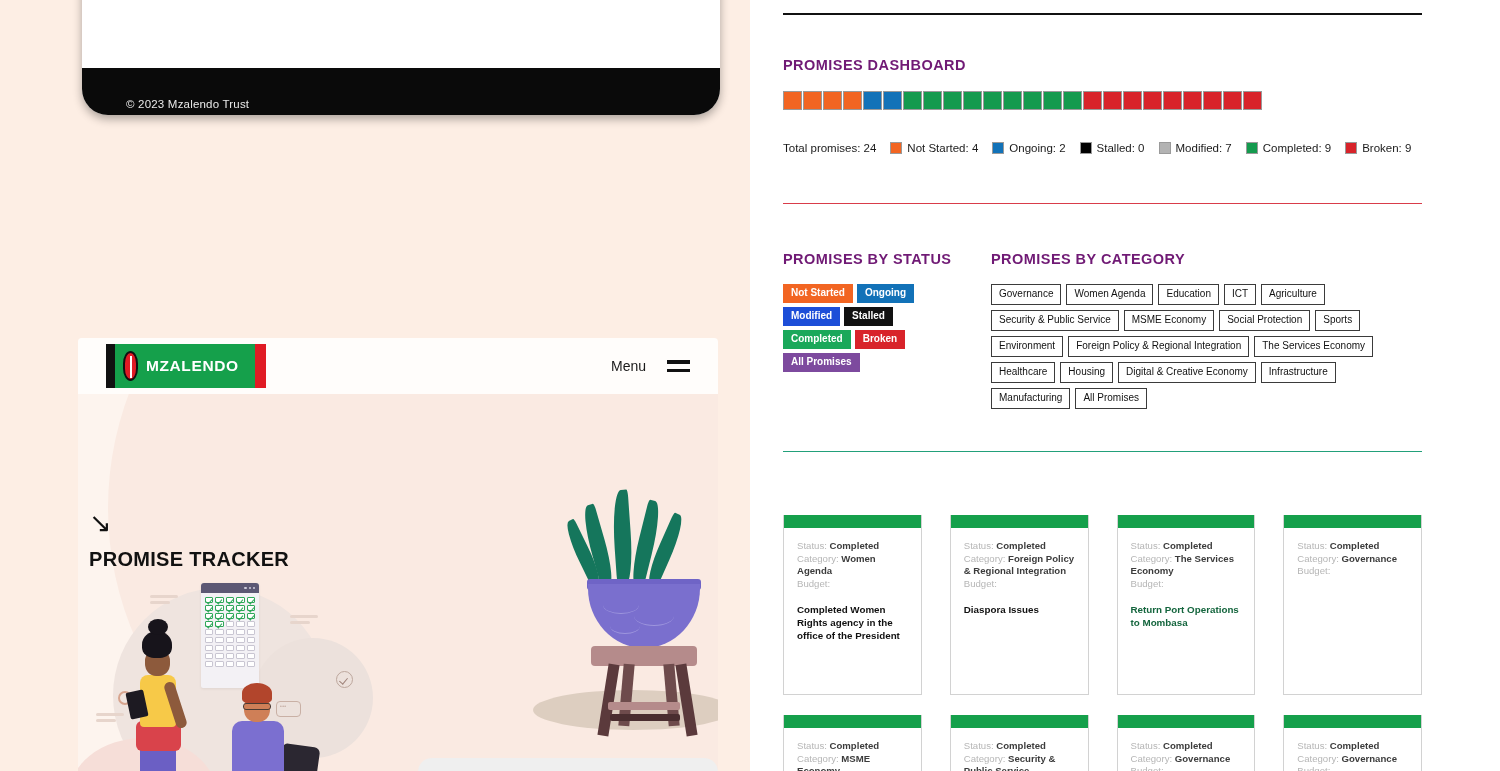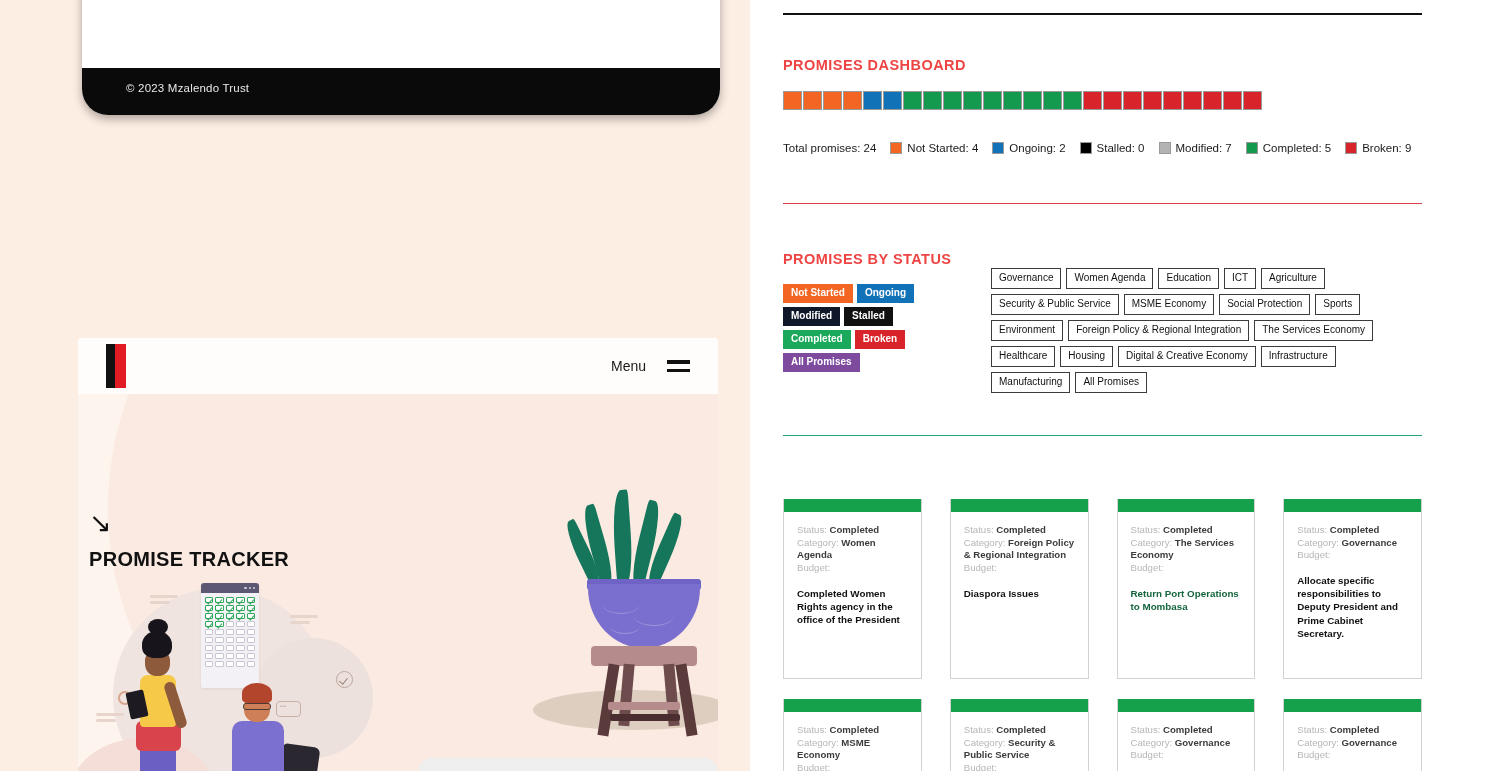--- a/index.html
+++ b/index.html
@@ -21,21 +21,21 @@
     background: #ffffff;
     border-radius: 0 0 26px 26px;
     box-shadow: 0 4px 10px rgba(0,0,0,.32);
     overflow: hidden;
   }
   .device-top .footer-bar {
     position: absolute; left: 0; bottom: 0; width: 100%; height: 47px;
     background: #0a0a0a;
   }
   .device-top .footer-bar .copy {
-    position: absolute; left: 44px; top: 14px;
+    position: absolute; left: 44px; top: 30px;
     color: #e9e9e9; font-size: 11.5px; letter-spacing: .2px;
   }
 
   
   .device-bottom {
     position: absolute; left: 78px; top: 338px;
     width: 640px; height: 500px;
     background: #fdf4ee;
     border-radius: 4px;
     overflow: hidden;
@@ -163,21 +163,21 @@
     background: #ffffff;
   }
   .rc-inner { position: absolute; left: 33px; top: 0; width: 639px; }
 
   .divider { width: 100%; height: 0; border-top: 2px solid #111; }
   .divider.black { border-top-color: #111; margin-top: 14px; }
   .divider.red   { border-top: 1.6px solid #d93c4a; }
   .divider.green { border-top: 1.6px solid #22a07a; }
 
   .section-title {
-    font-size: 14.5px; font-weight: 800; color: #ef4444;
+    font-size: 14.5px; font-weight: 800; color: #701a75;
     letter-spacing: .45px; text-transform: uppercase;
   }
 
   
   .squares { display: flex; gap: 1px; }
   .sq { width: 19px; height: 19px; border: 1.2px solid #9a9a9a; }
   .legend { display: flex; align-items: center; gap: 14px; flex-wrap: wrap; }
   .legend-item { display: flex; align-items: center; gap: 5px; font-size: 11.5px; color: #1a1a1a; white-space: nowrap; }
   .legend-swatch { width: 12px; height: 12px; border: 1px solid #9a9a9a; display:inline-block; }
   .legend-total { font-size: 11.5px; color: #1a1a1a; white-space: nowrap; }
@@ -225,20 +225,24 @@
       </div>
     </div>
 
     <div class="device-bottom">
       <div class="dev-bg-swoosh"></div>
       <div class="dev-white-top"></div>
 
       <div class="dev-header">
         <div class="logo-wrap">
           <div class="logo-black"></div>
+          <div class="logo-green">
+            <div class="logo-shield"></div>
+            <div class="logo-text">MZALENDO</div>
+          </div>
           <div class="logo-red"></div>
         </div>
         <div class="menu-area">
           <span class="menu-label">Menu</span>
           <span class="hamburger">
               <span></span>
               <span></span>
             </span>
         </div>
       </div>
@@ -413,45 +417,46 @@
             <span class="legend-item">
               <span class="legend-swatch" style="background: rgb(0, 0, 0);"></span>
               <span>Stalled: 0</span>
             </span>
             <span class="legend-item">
               <span class="legend-swatch" style="background: rgb(179, 179, 179);"></span>
               <span>Modified: 7</span>
             </span>
             <span class="legend-item">
               <span class="legend-swatch" style="background: rgb(20, 154, 78);"></span>
-              <span>Completed: 5</span>
+              <span>Completed: 9</span>
             </span>
             <span class="legend-item">
               <span class="legend-swatch" style="background: rgb(216, 35, 42);"></span>
               <span>Broken: 9</span>
             </span>
           </div>
       </div>
 
       <div class="divider red" style="margin-top:49px;"></div>
 
       <div style="display:flex; margin-top:47px;">
         <div style="width:208px;">
           <div class="section-title">PROMISES BY STATUS</div>
           <div class="pillwrap" id="pill-row" style="margin-top:17px;">
               <button class="pill" style="background: rgb(242, 101, 34);">Not Started</button>
               <button class="pill" style="background: rgb(18, 114, 184);">Ongoing</button>
-              <button class="pill" style="background: #0f172a;">Modified</button>
+              <button class="pill" style="background: #1d4ed8;">Modified</button>
               <button class="pill" style="background: rgb(17, 17, 17);">Stalled</button>
               <button class="pill" style="background: rgb(26, 168, 90);">Completed</button>
               <button class="pill" style="background: rgb(216, 35, 42);">Broken</button>
               <button class="pill" style="background: rgb(125, 74, 158);">All Promises</button>
             </div>
         </div>
         <div style="flex:1;">
+          <div class="section-title">PROMISES BY CATEGORY</div>
           <div class="catwrap" id="cat-row" style="margin-top:17px;">
               <button class="cat">Governance</button>
               <button class="cat">Women Agenda</button>
               <button class="cat">Education</button>
               <button class="cat">ICT</button>
               <button class="cat">Agriculture</button>
               <button class="cat">Security &amp; Public Service</button>
               <button class="cat">MSME Economy</button>
               <button class="cat">Social Protection</button>
               <button class="cat">Sports</button>
@@ -505,21 +510,20 @@
             </div>
           </div>
           <div class="card">
             <div class="card-bar" style="background: rgb(21, 160, 75);"></div>
             <div class="card-body">
               <div class="meta">
                 <div>Status: <b>Completed</b></div>
                 <div>Category: <b>Governance</b></div>
                 <div>Budget: </div>
               </div>
-              <div class="card-title">Allocate specific responsibilities to Deputy President and Prime Cabinet Secretary.</div>
             </div>
           </div>
           <div class="card">
             <div class="card-bar" style="background: rgb(21, 160, 75);"></div>
             <div class="card-body">
               <div class="meta">
                 <div>Status: <b>Completed</b></div>
                 <div>Category: <b>MSME Economy</b></div>
                 <div>Budget: </div>
               </div>

